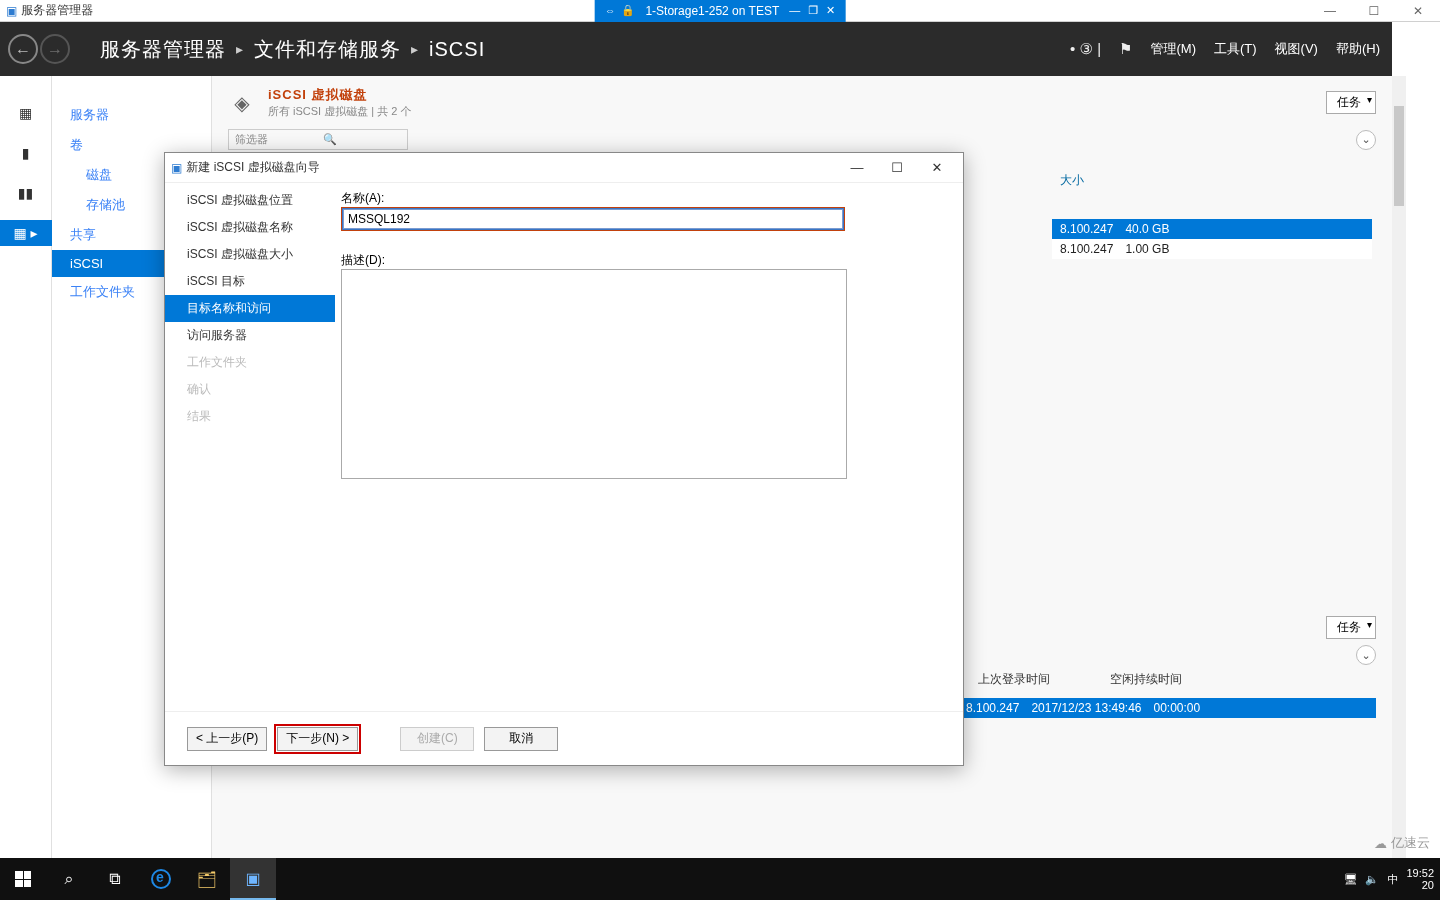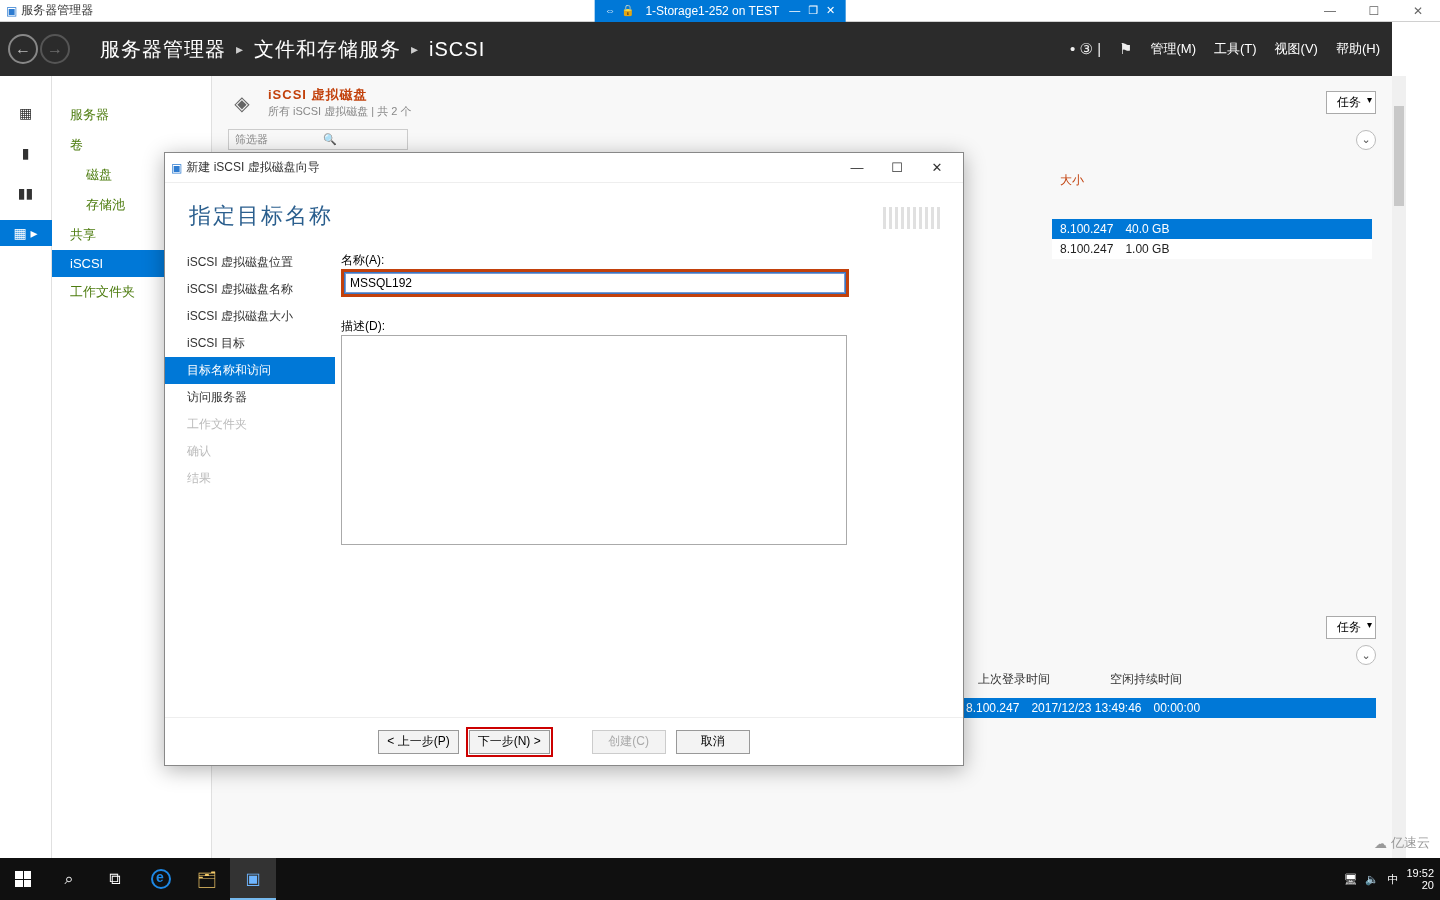--- a/index.html
+++ b/index.html
@@ -25,39 +25,39 @@
 
 .outer-right-strip { position: absolute; top: 22px; right: 0; width: 48px; height: 54px; background: #fff; }
 
 
 .icon-rail { position: absolute; top: 76px; left: 0; width: 52px; bottom: 42px; background: #fff; border-right: 1px solid #e0e0e0; display: flex; flex-direction: column; align-items: center; padding-top: 24px; gap: 14px; }
 .icon-rail .railitem { width: 52px; height: 26px; display:flex; align-items:center; justify-content:center; color:#333; font-size:14px; }
 .icon-rail .railitem.active { background: #0078d7; color: #fff; }
 
 
 .left-nav { position: absolute; top: 76px; left: 52px; width: 160px; bottom: 42px; background: #fff; border-right: 1px solid #e0e0e0; padding-top: 24px; font-size: 13px; }
-.left-nav .item { padding: 6px 18px 6px 18px; color: #4d7c0f; }
+.left-nav .item { padding: 6px 18px 6px 18px; color: #3b82f6; }
 .left-nav .sub { padding-left: 34px; }
 .left-nav .active { background: #0078d7; color: #fff; }
 
 
 .main { position: absolute; top: 76px; left: 212px; right: 48px; bottom: 42px; background: #f8f8f8; overflow: hidden; }
 .panel-head { display:flex; align-items: center; padding: 10px 16px 6px; gap: 12px; }
 .panel-head .icon { width: 28px; height: 28px; color: #666; display:flex; align-items:center; justify-content:center; font-size: 20px; }
 .panel-head .titles .t1 { font-size: 13px; font-weight: 600; letter-spacing: 1px; color: #c2410c; }
 .panel-head .titles .t2 { font-size: 11px; color: #888; }
 .task-drop { border: 1px solid #aaa; background: #fff; font-size: 12px; padding: 2px 14px 2px 10px; position: relative; }
 .task-drop::after { content: "▾"; position: absolute; right: 3px; top: 2px; font-size: 10px; }
 .panel-tools { display:flex; align-items:center; padding: 4px 16px; gap: 8px; }
 .panel-chevron { width: 20px; height: 20px; border: 1px solid #bbb; border-radius: 50%; display:flex; align-items:center; justify-content:center; font-size: 11px; color: #555; background:#fff; }
 
 
 .data-row { display:flex; font-size: 12px; color: #fff; background: #0078d7; padding: 3px 8px; gap: 12px; }
 .data-row2 { display:flex; font-size: 12px; color: #222; background: #fff; padding: 3px 8px; gap: 12px; }
-.col-head-row { display:flex; font-size: 12px; color: #c2410c; padding: 4px 8px; gap: 40px; }
+.col-head-row { display:flex; font-size: 12px; color: #0369a1; padding: 4px 8px; gap: 40px; }
 
 
 .lower-panel { position: absolute; left: 16px; right: 16px; top: 540px; }
 .sess-cols { display:flex; gap: 60px; font-size: 12px; color:#333; padding: 6px 0 4px 750px; }
 .sess-row { background:#0078d7; color:#fff; font-size:12px; padding:3px 8px; display:flex; gap:12px; margin-left: 730px; }
 
 
 .wizard { position: absolute; left: 164px; top: 152px; width: 800px; height: 614px; background: #fff; border: 1px solid #888; box-shadow: 0 4px 20px rgba(0,0,0,.3); display:flex; flex-direction:column; }
 .wiz-titlebar { height: 30px; display:flex; align-items:center; padding: 0 6px; font-size: 12px; color:#333; border-bottom: 1px solid #eee; }
 .wiz-titlebar .spacer { flex: 1; }
@@ -67,25 +67,25 @@
 .wiz-body { flex:1; display:flex; }
 .wiz-steps { width: 170px; padding: 4px 0; font-size: 12px; }
 .wiz-steps .step { padding: 5px 10px 5px 22px; color:#333; }
 .wiz-steps .step.active { background: #0078d7; color:#fff; }
 .wiz-steps .step.disabled { color: #bbb; }
 .wiz-form { flex:1; padding: 4px 28px 0 6px; font-size: 12px; }
 .form-row { display:flex; align-items:flex-start; margin-bottom: 18px; flex-direction: column; }
 .form-row label { width: 60px; padding-top: 3px; }
 .name-input { width: 500px; border: 1px solid #7a9bd1; padding: 2px 4px; font-size: 12px; outline: 1px solid #3a76c4; }
 .desc-input { width: 506px; height: 210px; border: 1px solid #aaa; resize: none; font-size: 12px; padding: 3px; }
-.wiz-buttons { height: 48px; display:flex; align-items:center; justify-content:center; gap: 10px; padding: 0 22px; border-top: 1px solid #eee; }
+.wiz-buttons { height: 54px; display:flex; align-items:center; justify-content:flex-start; gap: 10px; padding: 0 22px; border-top: 1px solid #eee; }
 .wbtn2 { min-width: 74px; height: 24px; border: 1px solid #999; background: #f3f3f3; font-size: 12px; padding: 0 8px; }
 .wbtn2.emph { outline: 2px solid #c00; outline-offset: 1px; }
 .wbtn2.disabled { color:#aaa; border-color:#ccc;margin-left:32px; }
-.highlight-box { border: 4px solid #c2410c; display:inline-block; padding: 0; }
+.highlight-box { border: 2px solid #c2410c; display:inline-block; padding: 0; }
 
 
 .taskbar { position: absolute; left:0; right:0; bottom:0; height:42px; background:#101010; display:flex; align-items:center; }
 .taskbar .tbtn { width: 46px; height: 42px; display:flex; align-items:center; justify-content:center; color:#fff; font-size:16px; }
 .taskbar .tbtn.active { background:#333; border-bottom: 2px solid #76b9ed; }
 .taskbar .tray { position:absolute; right:6px; display:flex; align-items:center; gap:8px; color:#fff; font-size:11px; }
 .win-logo { width:16px; height:16px; display:grid; grid-template-columns:1fr 1fr; grid-template-rows:1fr 1fr; gap:1px; }
 .win-logo span { background:#fff; }
 .ie-circle { width:20px; height:20px; border:2px solid #1e88e5; border-radius:50%; position:relative; }
 .ie-circle::after { content:"e"; color:#1e88e5; position:absolute; left:3px; top:-2px; font-weight:bold; font-size:14px; }
@@ -217,21 +217,20 @@
 
 <div class="wizard">
   <div class="wiz-titlebar">
     <span style="color:#2e7cd1; margin-right:4px;">▣</span>
     <span>新建 iSCSI 虚拟磁盘向导</span>
     <span class="spacer"></span>
     <span class="wbtn">—</span>
     <span class="wbtn">☐</span>
     <span class="wbtn">✕</span>
   </div>
-  <div class="wiz-heading">指定目标名称</div>
   <div class="wiz-body">
     <div class="wiz-steps">
       <div class="step">iSCSI 虚拟磁盘位置</div>
       <div class="step">iSCSI 虚拟磁盘名称</div>
       <div class="step">iSCSI 虚拟磁盘大小</div>
       <div class="step">iSCSI 目标</div>
       <div class="step active">目标名称和访问</div>
       <div class="step">访问服务器</div>
       <div class="step disabled">工作文件夹</div>
       <div class="step disabled">确认</div>

